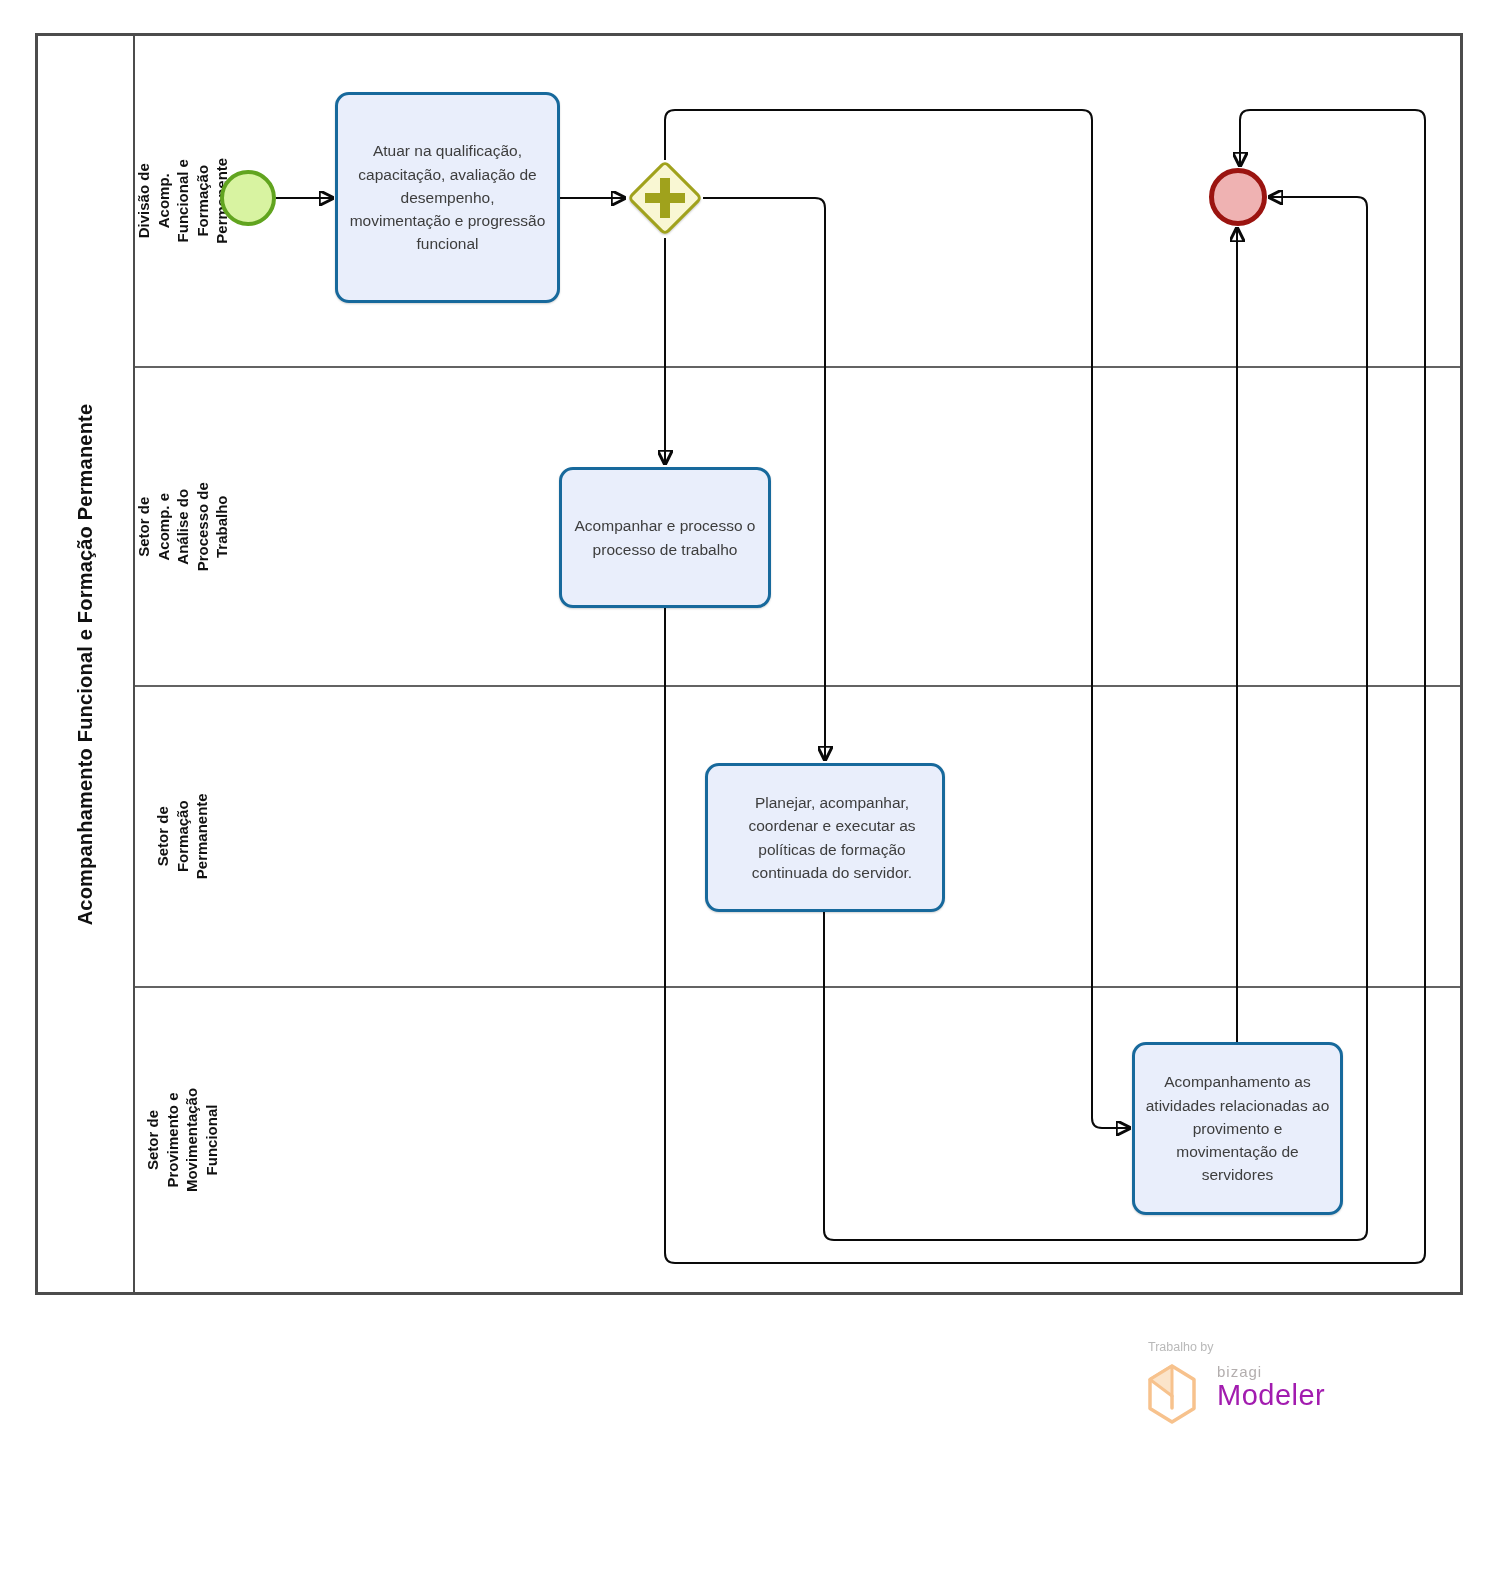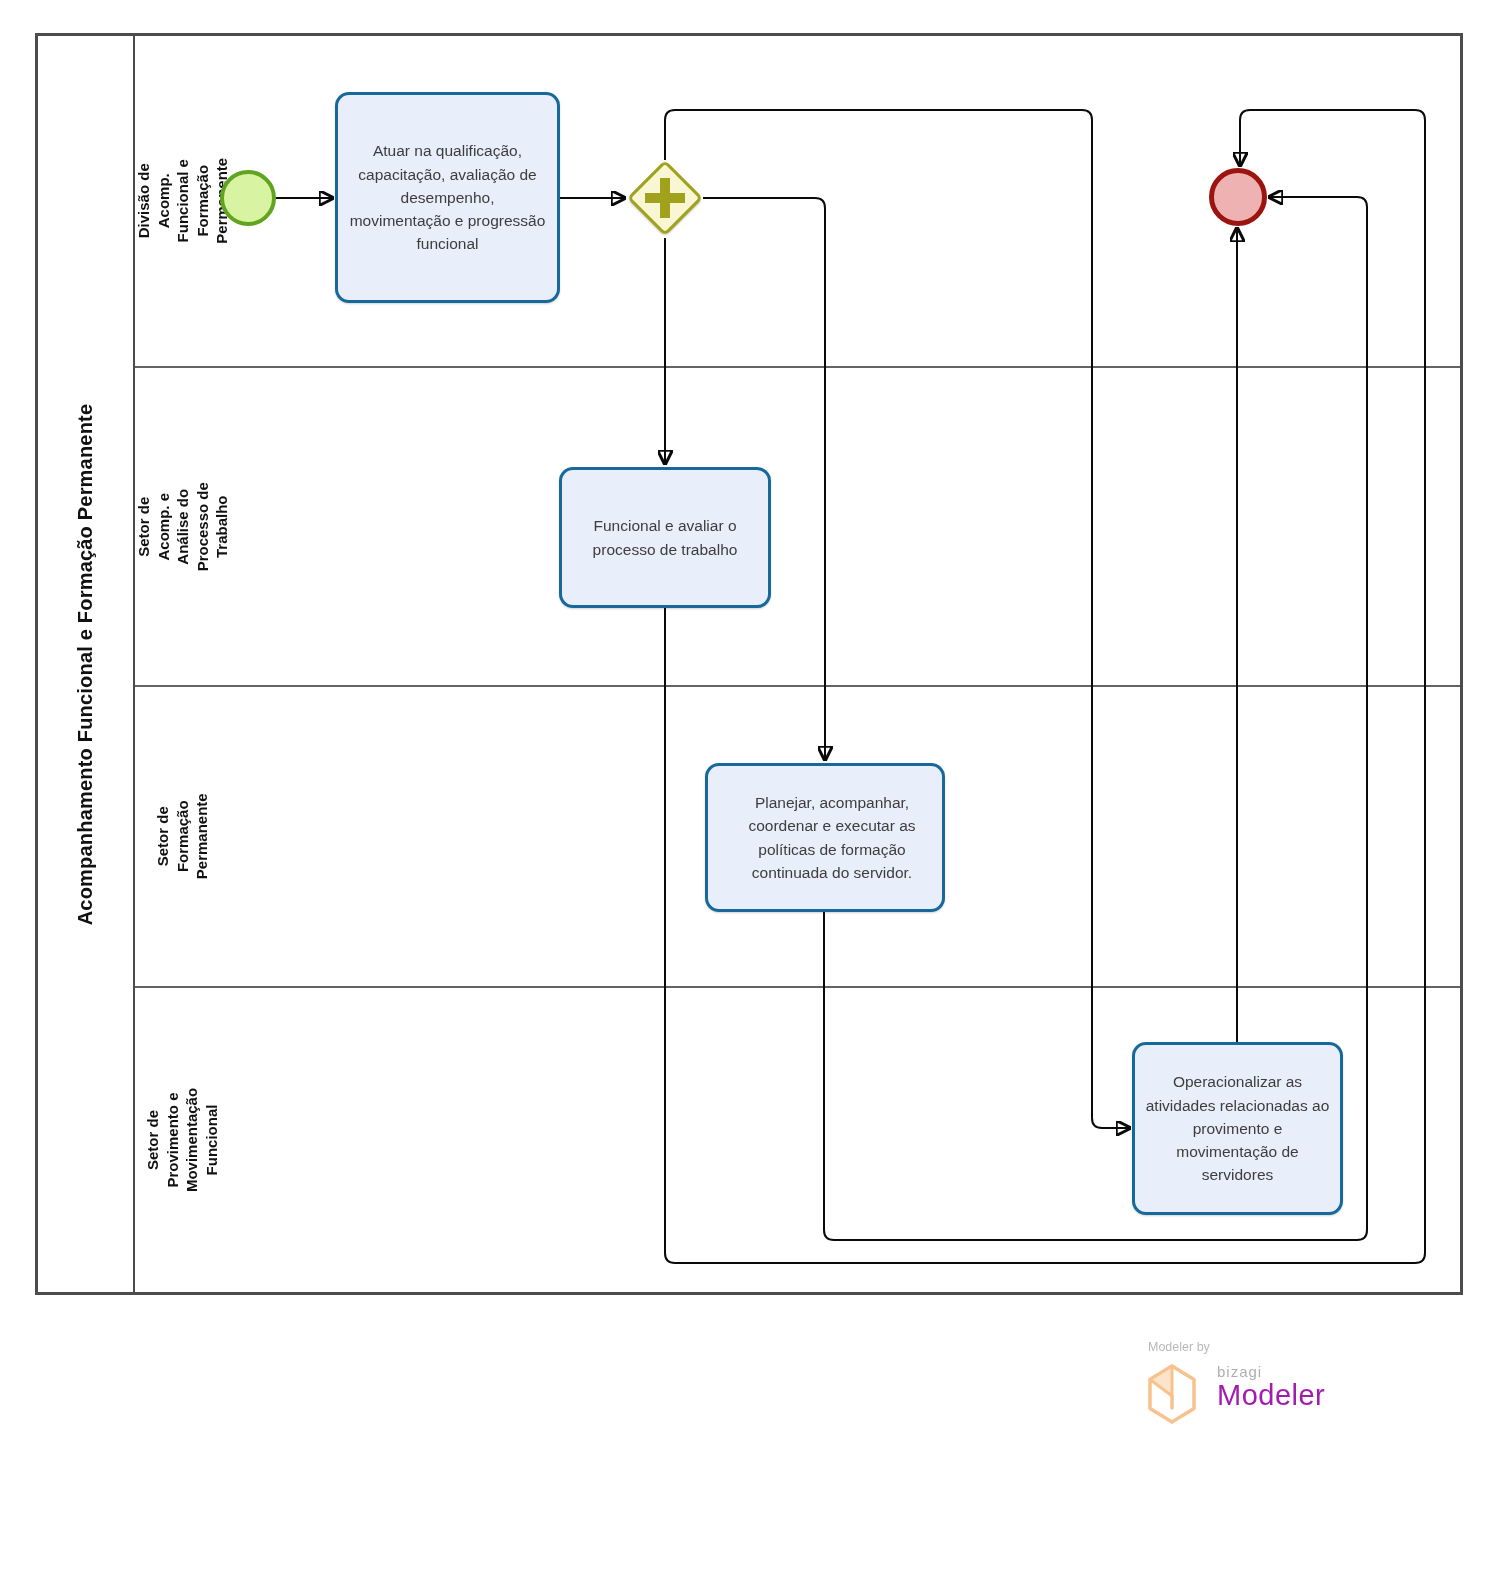--- a/index.html
+++ b/index.html
@@ -119,35 +119,35 @@
     <span>Atuar na qualificação, capacitação, avaliação de desempenho, movimentação e progressão funcional</span>
   </div>
 
   <div class="gateway" style="left:625px;top:158px;">
     <div class="diamond"></div>
     <div class="plus-h"></div>
     <div class="plus-v"></div>
   </div>
 
   <div class="task" style="left:559px;top:467px;width:212px;height:141px;">
-    <span>Funcional e avaliar o processo de trabalho</span>
+    <span>Acompanhar e processo o processo de trabalho</span>
   </div>
 
   <div class="task" style="left:705px;top:763px;width:240px;height:149px;padding-left:24px;">
     <span>Planejar, acompanhar, coordenar e executar as políticas de formação continuada do servidor.</span>
   </div>
 
   <div class="task" style="left:1132px;top:1042px;width:211px;height:173px;">
-    <span>Operacionalizar as atividades relacionadas ao provimento e movimentação de servidores</span>
+    <span>Acompanhamento as atividades relacionadas ao provimento e movimentação de servidores</span>
   </div>
 
   <div class="event end" style="left:1209px;top:168px;width:58px;height:58px;"></div>
 
   <div class="branding">
-    <div class="powered">Modeler by</div>
+    <div class="powered">Trabalho by</div>
     <div class="row">
       <svg width="52" height="62" viewBox="0 0 52 62">
         <polygon points="26,3 48,16.5 48,45.5 26,59 4,45.5 4,16.5" fill="none" stroke="#f7c28d" stroke-width="3.5" stroke-linejoin="round"></polygon>
         <path d="M26,3 L4,16.5 L26,33 Z" fill="#fbe4ca" stroke="#f7c28d" stroke-width="3" stroke-linejoin="round"></path>
         <path d="M26,33 L26,45" fill="none" stroke="#f7c28d" stroke-width="3.5" stroke-linecap="round"></path>
       </svg>
       <div class="texts">
         <div class="bizagi">bizagi</div>
         <div class="modeler">Modeler</div>
       </div>

